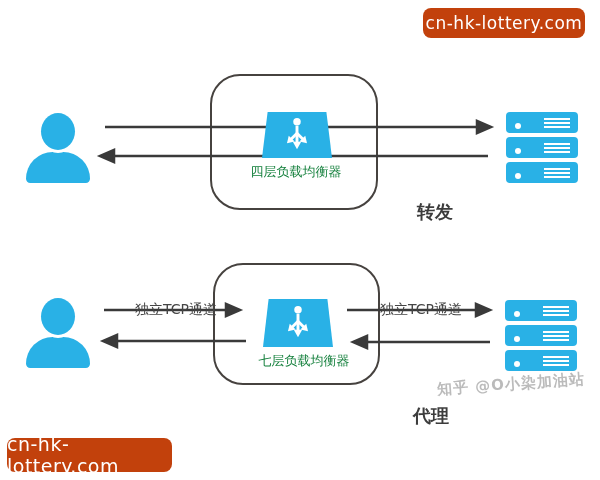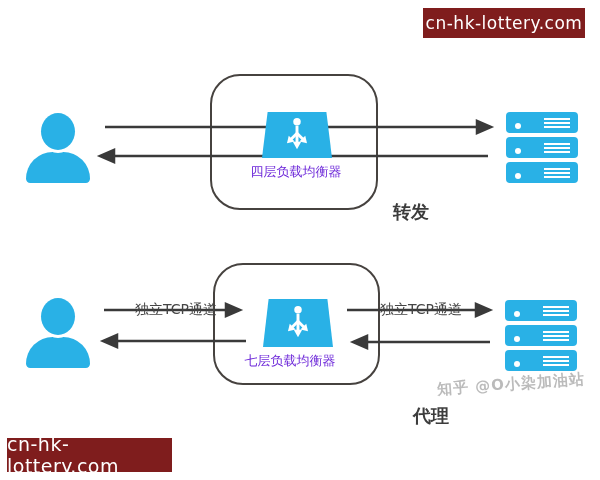--- a/index.html
+++ b/index.html
@@ -1,42 +1,42 @@
 <!DOCTYPE html>
 <html><head>
 <meta charset="utf-8">
 <style>
   * { margin:0; padding:0; box-sizing:border-box; }
   body { background:#ffffff; font-family:"DejaVu Sans","Liberation Sans",sans-serif; }
   .stage { position:relative; width:600px; height:480px; background:#ffffff; overflow:hidden; }
 
   
-  .wm-box { position:absolute; background:#7f1d1d; color:#ffffff; display:flex; align-items:center; justify-content:center; letter-spacing:0.5px; }
+  .wm-box { position:absolute; background:#c2410c; color:#ffffff; display:flex; align-items:center; justify-content:center; letter-spacing:0.5px;border-radius:8px; }
   .wm-top { left:423px; top:8px; width:162px; height:30px; font-size:17px; }
   .wm-bottom { left:7px; top:438px; width:165px; height:34px; font-size:19px; }
 
   
   .lb-box { position:absolute; border:2.5px solid #46423f; border-radius:30px; background:transparent; z-index:1; }
   .lb-box-top { left:210px; top:74px; width:168px; height:136px; }
   .lb-box-bottom { left:213px; top:263px; width:167px; height:122px; }
 
   
   svg.arrows { position:absolute; left:0; top:0; z-index:2; }
 
   
   .trap { position:absolute; background:#29b1e6; clip-path:polygon(8% 0, 92% 0, 100% 100%, 0 100%); display:flex; align-items:center; justify-content:center; z-index:3; }
   .trap-top { left:262px; top:112px; width:70px; height:46px; }
   .trap-bottom { left:263px; top:299px; width:70px; height:48px; }
 
-  .lb-label { position:absolute; z-index:4; font-size:13px; color:#6d28d9; white-space:nowrap; transform:translateX(-50%); }
+  .lb-label { position:absolute; z-index:4; font-size:13px; color:#15803d; white-space:nowrap; transform:translateX(-50%); }
   .lb-label-top { left:296px; top:163px; }
-  .lb-label-bottom { left:290px; top:352px;text-align:center; }
+  .lb-label-bottom { left:304px; top:352px;text-align:center; }
 
   .mode-label { position:absolute; z-index:4; font-size:18px; font-weight:bold; color:#3c3c3c; white-space:nowrap; }
-  .mode-top { left:393px; top:200px; }
+  .mode-top { left:417px; top:200px; }
   .mode-bottom { left:413px; top:404px; }
 
   .chan-label { position:absolute; z-index:4; font-size:14px; color:#454545; white-space:nowrap; transform:translate(-50%,-50%); }
 
   
   .person { position:absolute; width:64px; height:72px; z-index:3; }
   .person-top { left:26px; top:111px; }
   .person-bottom { left:26px; top:296px; }
   .person .head { position:absolute; left:50%; top:2px; transform:translateX(-50%); width:34px; height:37px; background:#29b1e6; border-radius:50%; box-shadow:0 0 0 3px #ffffff; z-index:2; }
   .person .body { position:absolute; left:0; bottom:0; width:64px; height:31px; background:#29b1e6; border-radius:32px 32px 5px 5px; }

